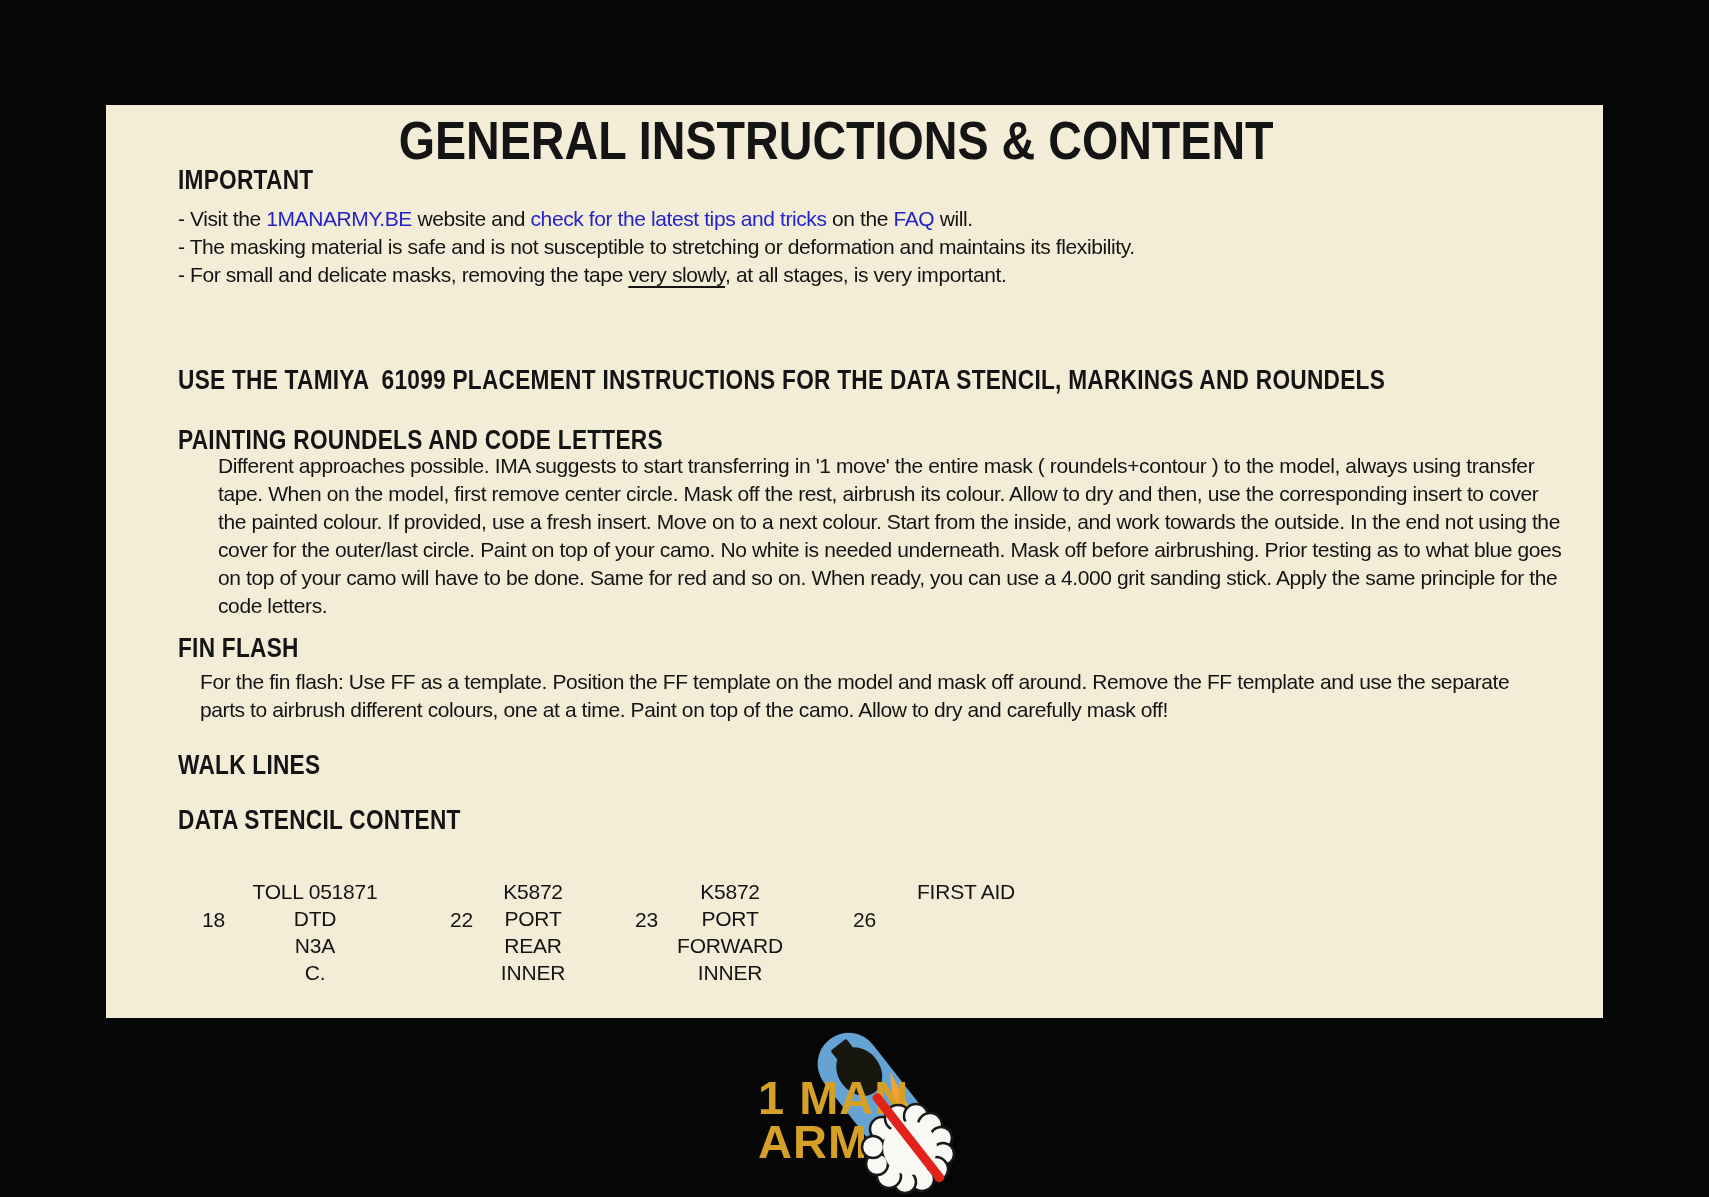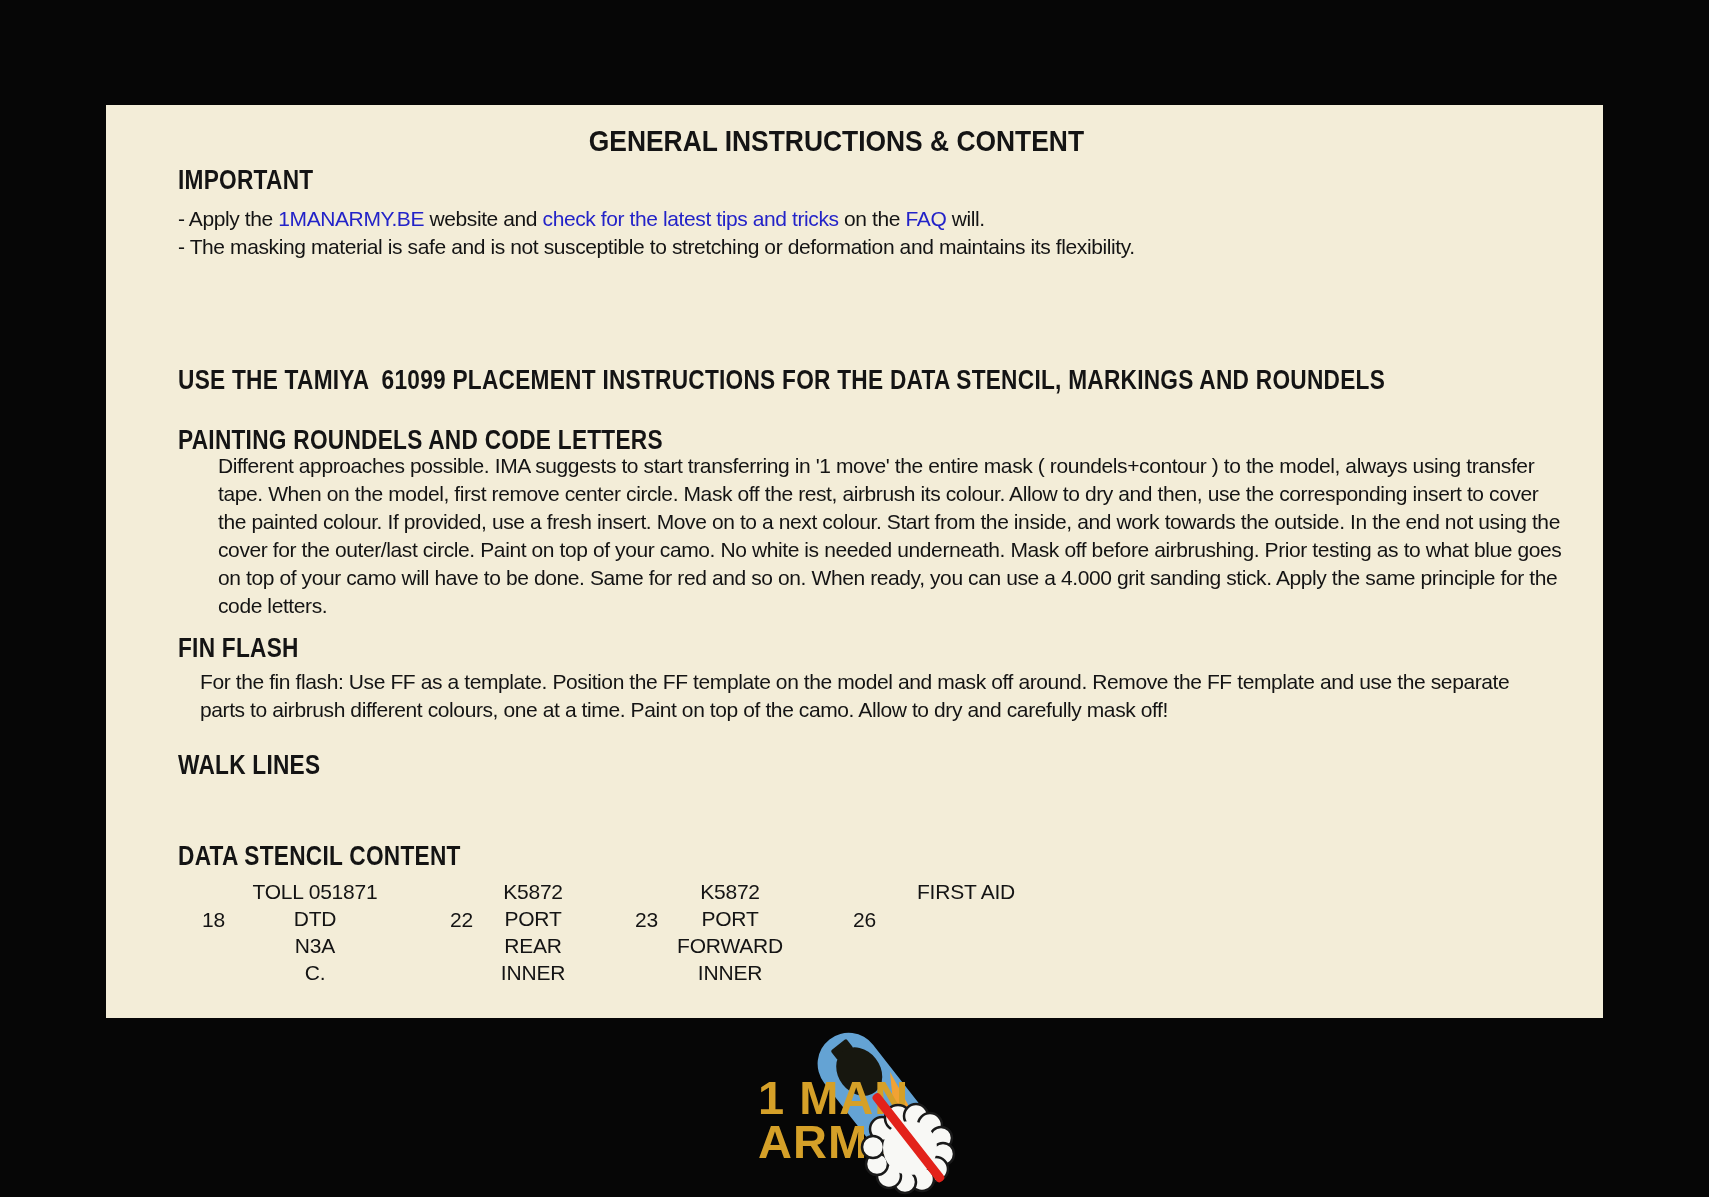--- a/index.html
+++ b/index.html
@@ -6,31 +6,31 @@
     --page-bg:#060606; --panel-bg:#f3edd8; --text:#141414; --link:#2323c8;
     --logo-gold:#d5a028; --logo-blue:#64a3d4; --logo-red:#e3221a;
     --logo-orange:#f2a233; --logo-cloud:#f8f8f5; --logo-dark:#17170f;
   }
   html,body{margin:0;padding:0;background:var(--page-bg);}
   .stage{position:relative;width:1709px;height:1197px;background:var(--page-bg);
          font-family:"Liberation Sans",sans-serif;color:var(--text);overflow:hidden;}
   .panel{position:absolute;left:106px;top:105px;width:1497px;height:913px;background:var(--panel-bg);}
 
   .title{position:absolute;top:10px;left:0;width:100%;text-align:center;
-         font-size:30px;font-weight:bold;white-space:nowrap;line-height:52px;}
+         font-size:53px;font-weight:bold;white-space:nowrap;line-height:52px;}
   .title>span{display:inline-block;transform:translateX(-18px) scaleX(0.88);transform-origin:center;}
 
   .h{position:absolute;left:72px;font-size:27px;font-weight:bold;line-height:27px;white-space:pre;}
   .h>span{display:inline-block;transform:scaleX(0.84);transform-origin:0 50%;letter-spacing:0.3px;}
   .h-important{top:62px;}
   .h-tamiya{top:262px;}
   .h-painting{top:322px;}
   .h-finflash{top:530px;}
   .h-walklines{top:647px;}
-  .h-datastencil{top:738px;text-decoration:underline;}
+  .h-datastencil{top:702px;text-decoration:underline;}
 
   .body-text{position:absolute;font-size:21px;line-height:28px;letter-spacing:-0.4px;}
   .bullets{top:100px;left:72px;width:1420px;}
   .bullet-line{white-space:nowrap;}
   .para-painting{top:347px;left:100px;width:1345px;margin-left:12px;}
   .para-ff{top:563px;left:94px;width:1345px;}
   .para-wl{top:677px;left:94px;width:1345px;}
 
   .link{color:var(--link);cursor:pointer;}
   .u{text-decoration:underline;text-underline-offset:4px;}
@@ -51,22 +51,23 @@
 <body>
 
 <div class="stage">
   <div class="panel">
 
     <div class="title"><span>GENERAL INSTRUCTIONS &amp; CONTENT</span></div>
 
     <div class="h h-important"><span>IMPORTANT</span></div>
 
     <div class="body-text bullets">
-      <div class="bullet-line"><span>- Apply the </span><span class="link">1MANARMY.BE</span><span> website and </span><span class="link">check for the latest tips and tricks</span><span> on the </span><span class="link">FAQ</span><span> will.</span></div>
+      <div class="bullet-line"><span>- Visit the </span><span class="link">1MANARMY.BE</span><span> website and </span><span class="link">check for the latest tips and tricks</span><span> on the </span><span class="link">FAQ</span><span> will.</span></div>
       <div class="bullet-line"><span>- The masking material is safe and is not susceptible to stretching or deformation and maintains its flexibility.</span></div>
+      <div class="bullet-line"><span>- For small and delicate masks, removing the tape </span><span class="u">very slowly</span><span>, at all stages, is very important.</span></div>
     </div>
 
     <div class="h h-tamiya"><span>USE THE TAMIYA  61099 PLACEMENT INSTRUCTIONS FOR THE DATA STENCIL, MARKINGS AND ROUNDELS</span></div>
 
     <div class="h h-painting"><span>PAINTING ROUNDELS AND CODE LETTERS</span></div>
     <div class="body-text para-painting">Different approaches possible. IMA suggests to start transferring in '1 move' the entire mask ( roundels+contour ) to the model, always using transfer tape. When on the model, first remove center circle. Mask off the rest, airbrush its colour. Allow to dry and then, use the corresponding insert to cover the painted colour. If provided, use a fresh insert. Move on to a next colour. Start from the inside, and work towards the outside. In the end not using the cover for the outer/last circle. Paint on top of your camo. No white is needed underneath. Mask off before airbrushing. Prior testing as to what blue goes on top of your camo will have to be done. Same for red and so on. When ready, you can use a 4.000 grit sanding stick. Apply the same principle for the code letters.</div>
 
     <div class="h h-finflash"><span>FIN FLASH</span></div>
     <div class="body-text para-ff">For the fin flash: Use FF as a template. Position the FF template on the model and mask off around. Remove the FF template and use the separate parts to airbrush different colours, one at a time. Paint on top of the camo. Allow to dry and carefully mask off!</div>
 

